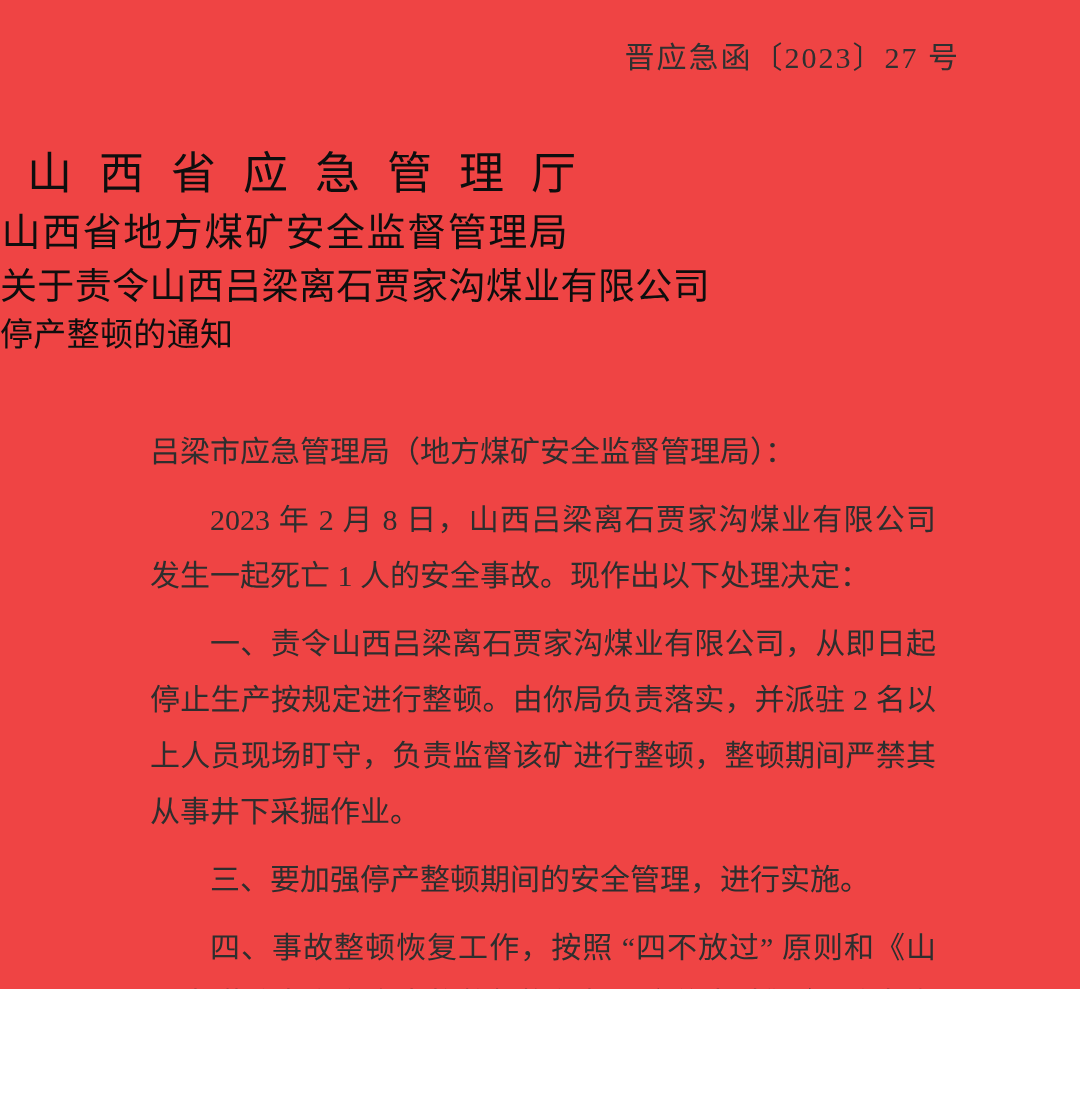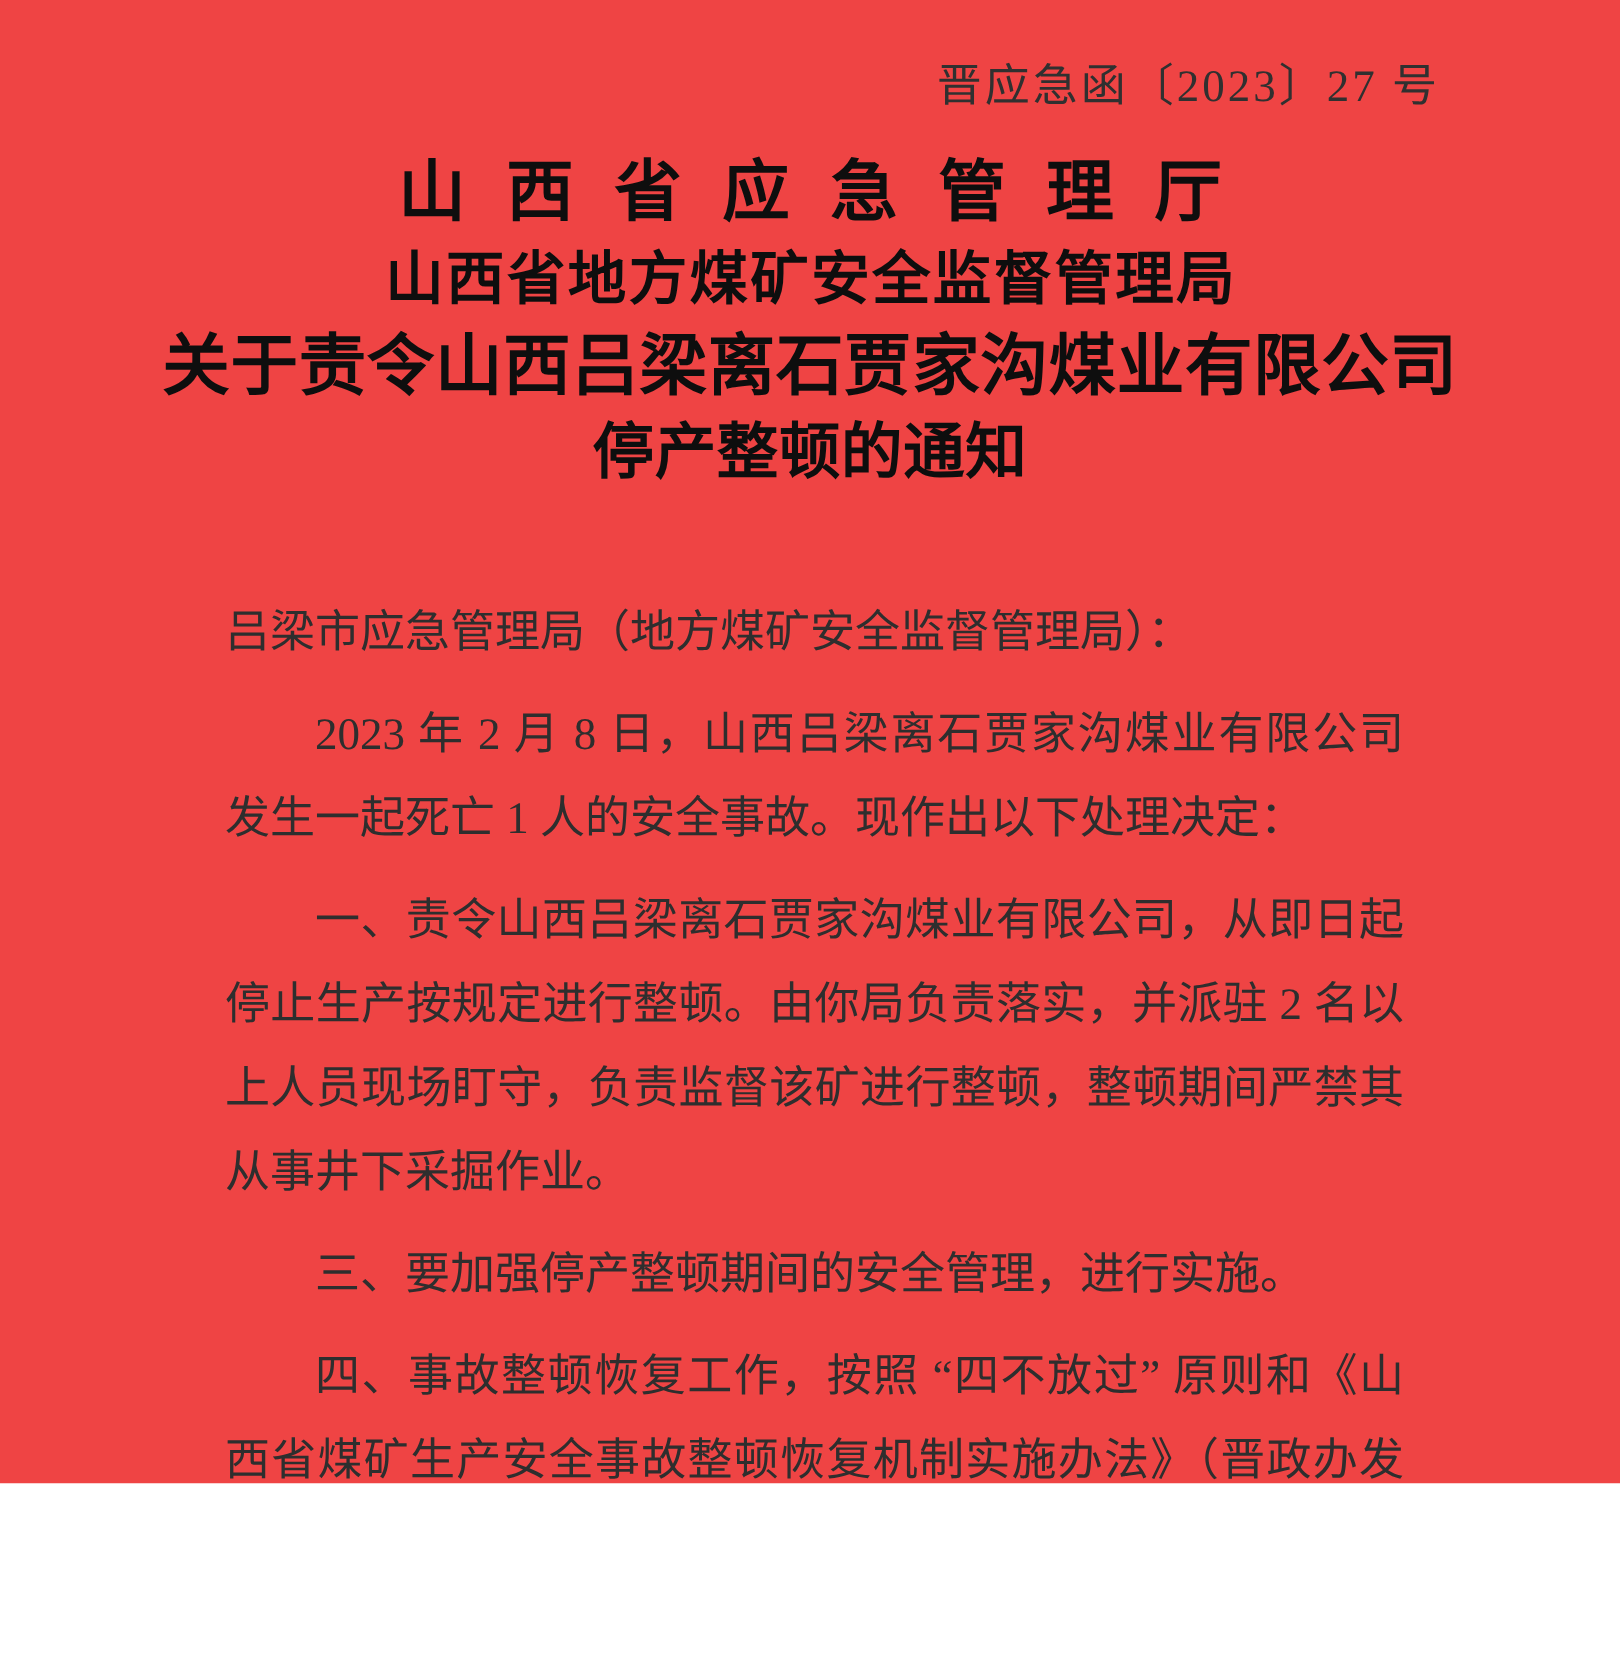--- a/index.html
+++ b/index.html
@@ -21,50 +21,49 @@
   .doc-number {
     padding-top: 40px;
     padding-right: 120px;
     text-align: right;
     font-size: 30px;
     line-height: 1.2;
     color: #303030;
     letter-spacing: 2px;
   }
   .title-block {
-    margin-top: 30px;
-    text-align: center;
-    font-weight: bold;
+    margin-top: 76px;
+    font-weight: normal;
     color: #0e0e0e;
   }
   .title-line-1 {
     font-size: 45px;
     line-height: 1.0;
     letter-spacing: 0.60em;
     text-indent: 0.60em;
     white-space: nowrap;
   }
   .title-line-2 {
     margin-top: 16px;
     font-size: 39px;
     line-height: 1.0;
     letter-spacing: 0.04em;
     text-indent: 0.04em;
     white-space: nowrap;
   }
   .title-line-3 {
     margin-top: 16px;
-    font-size: 45px;
+    font-size: 37px;
     line-height: 1.0;
     letter-spacing: 0.01em;
     white-space: nowrap;
   }
   .title-line-4 {
     margin-top: 14px;
-    font-size: 41px;
+    font-size: 33px;
     line-height: 1.0;
     letter-spacing: 0.01em;
     white-space: nowrap;
   }
   .body-block {
     margin: 72px 132px 0 138px;
     font-size: 30px;
     line-height: 56px;
     text-align: justify;
     color: #2e2e2e;

